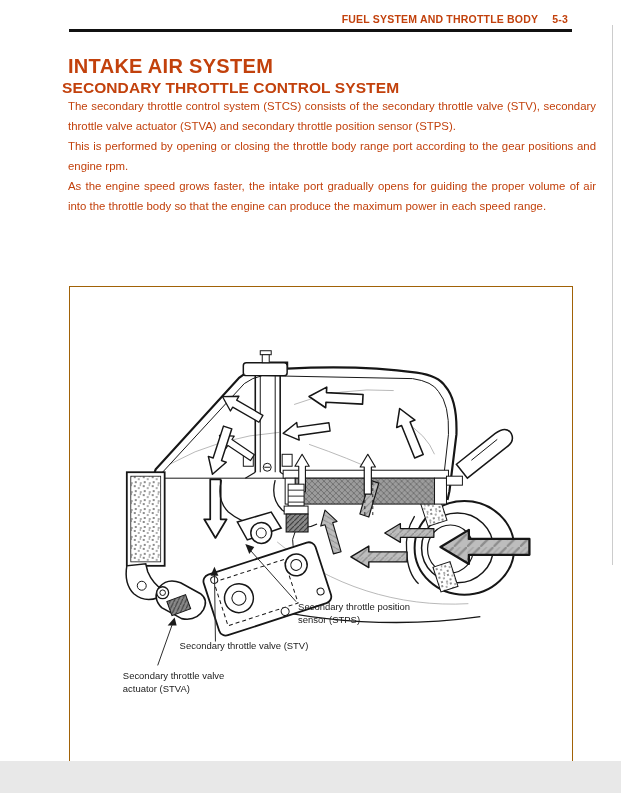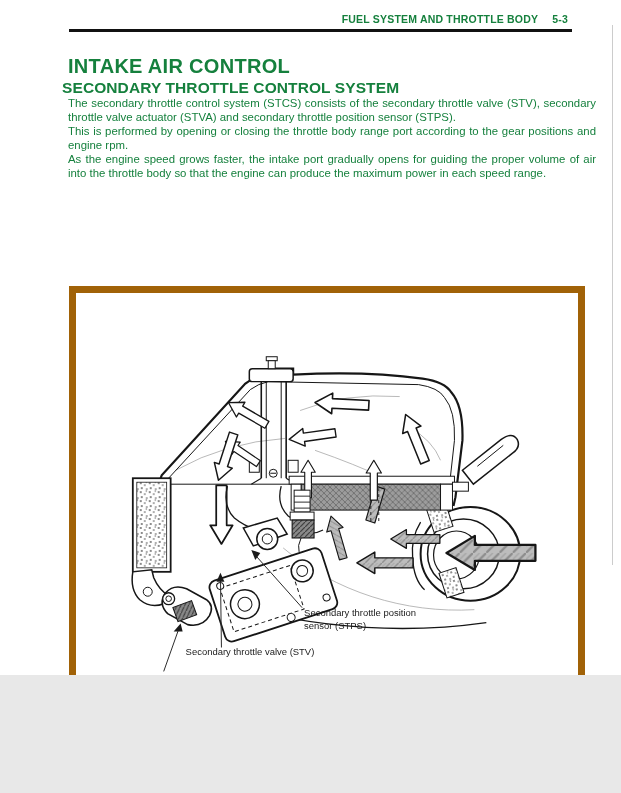--- a/index.html
+++ b/index.html
@@ -1,21 +1,21 @@
 <!DOCTYPE html>
 <html><head>
 <meta charset="utf-8">
 <style>
   html,body{margin:0;padding:0;background:#e8e8e8;}
   #page{
     position:relative;
-    width:621px;height:675px;
+    width:621px;height:761px;
     background:#ffffff;
     font-family:"Liberation Sans", sans-serif;
-    color:#15803d;
+    color:#c2410c;
     overflow:hidden;
   }
   .hdr{
     position:absolute;top:13px;right:53px;
     font-size:10.5px;font-weight:bold;letter-spacing:0.2px;
     white-space:nowrap;
   }
   .hdr .pgnum{margin-left:14px;}
   .hdr-rule{
     position:absolute;left:69px;top:29px;width:503px;height:3px;
@@ -24,26 +24,26 @@
   .h1{
     position:absolute;left:68px;top:55px;
     font-size:20px;font-weight:bold;letter-spacing:0.3px;
   }
   .h2{
     position:absolute;left:62px;top:79px;
     font-size:15.5px;font-weight:bold;letter-spacing:0.1px;
   }
   .bodytext{
     position:absolute;left:68px;top:96px;width:528px;
-    font-size:11.4px;line-height:14px;text-align:justify;
+    font-size:11.4px;line-height:20px;text-align:justify;
   }
   .bodytext p{margin:0;}
   .figure{
     position:absolute;left:69px;top:286px;width:502px;height:475px;
-    border:7px solid #a16207;background:#fff;
+    border:1px solid #a16207;background:#fff;
   }
   .figure svg{display:block;width:100%;height:100%;}
   .edge-line{
     position:absolute;left:612px;top:25px;width:1px;height:540px;
     background:#cccccc;
   }
   .bottom-shade{
     position:absolute;left:0;top:780px;width:621px;height:3px;
     background:#d9d9d9;opacity:.65;
   }
@@ -60,21 +60,21 @@
 </head>
 <body>
 
 <div id="page">
 
   <div class="hdr">
     <span>FUEL SYSTEM AND THROTTLE BODY</span><span class="pgnum">5-3</span>
   </div>
   <div class="hdr-rule"></div>
 
-  <div class="h1">INTAKE AIR CONTROL</div>
+  <div class="h1">INTAKE AIR SYSTEM</div>
   <div class="h2">SECONDARY THROTTLE CONTROL SYSTEM</div>
 
   <div class="bodytext">
     <p>The secondary throttle control system (STCS) consists of the secondary throttle valve (STV), secondary throttle valve actuator (STVA) and secondary throttle position sensor (STPS).</p>
     <p>This is performed by opening or closing the throttle body range port according to the gear positions and engine rpm.</p>
     <p>As the engine speed grows faster, the intake port gradually opens for guiding the proper volume of air into the throttle body so that the engine can produce the maximum power in each speed range.</p>
   </div>
 
   <div class="figure">
     <svg viewBox="0 0 504 477">

